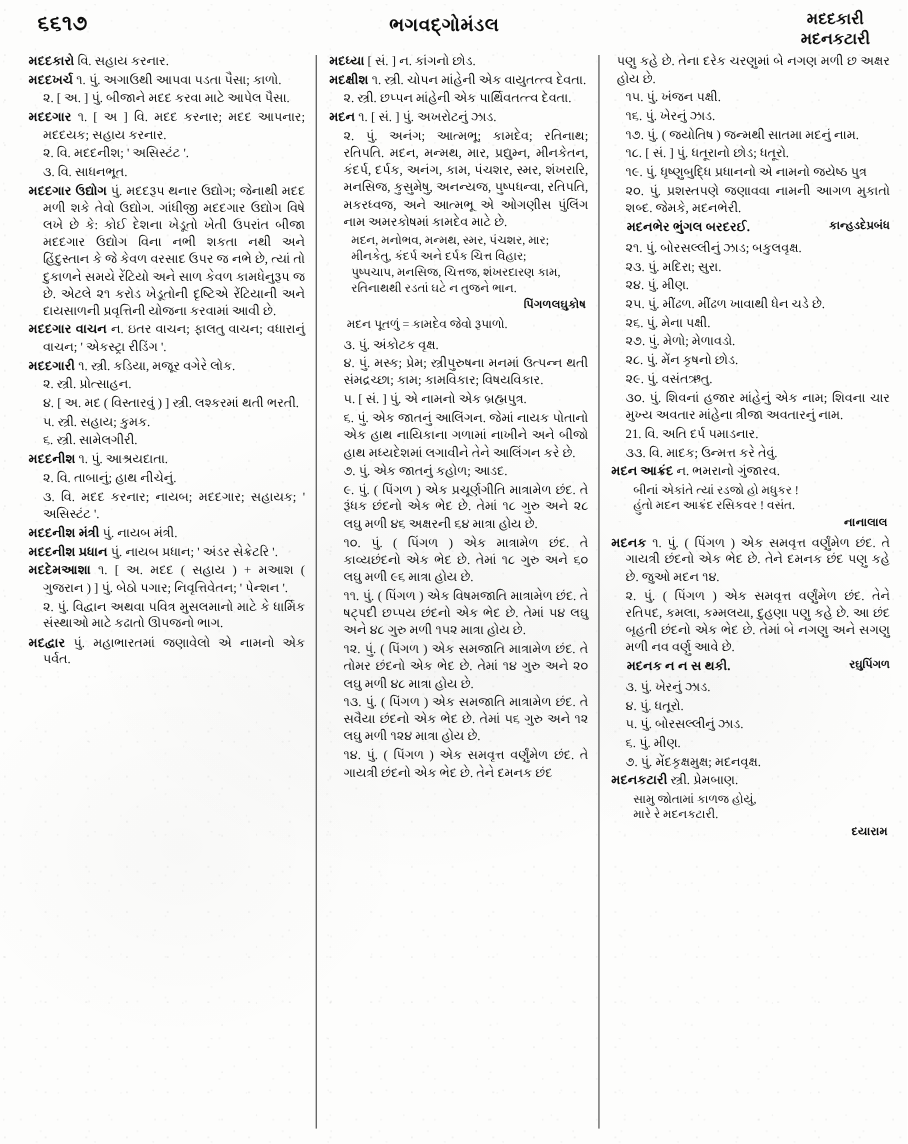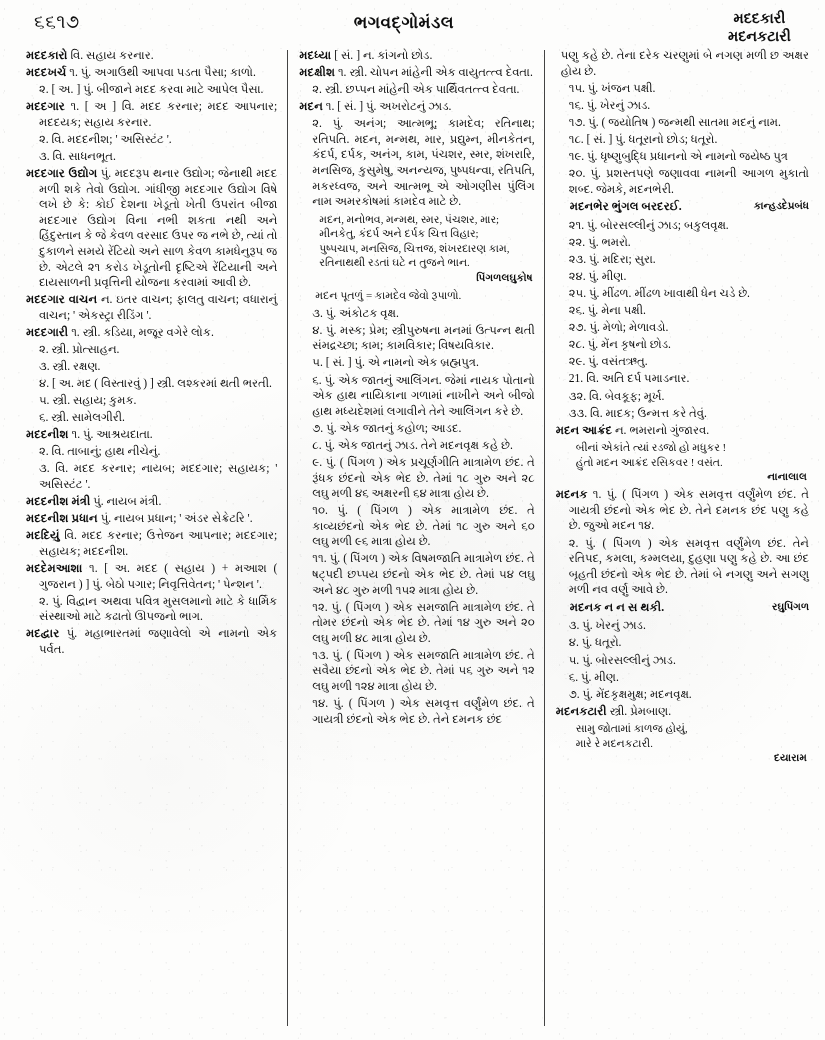--- a/index.html
+++ b/index.html
@@ -50,21 +50,21 @@
     top: 10px; left: 0; right: 0;
     height: 46px;
     padding: 0 34px;
     box-sizing: border-box;
     display: flex;
     align-items: flex-start;
     justify-content: space-between;
   }
   .hdr-page {
     font-size: 19px;
-    font-weight: normal;
+    font-weight: bold;
     letter-spacing: 0.5px;
     line-height: 1.1;
     padding-top: 2px;
   }
   .hdr-title {
     font-size: 17px;
     font-weight: bold;
     letter-spacing: 0.4px;
     padding-top: 3px;
   }
@@ -174,30 +174,28 @@
         <div class="entry just"><span class="hw">મદદકારો</span><span> વિ. સહાય કરનાર.</span></div>
         <div class="entry just"><span class="hw">મદદખર્ચ</span><span> ૧. પું. અગાઉથી આપવા પડતા પૈસા; કાળો.</span></div>
         <div class="sense just">૨. [ અ. ] પું. બીજાને મદદ કરવા માટે આપેલ પૈસા.</div>
         <div class="entry just"><span class="hw">મદદગાર</span><span> ૧. [ અ ] વિ. મદદ કરનાર; મદદ આપનાર; મદદયક; સહાય કરનાર.</span></div>
         <div class="sense just">૨. વિ. મદદનીશ; ' અસિસ્ટંટ '.</div>
         <div class="sense just">૩. વિ. સાધનભૂત.</div>
         <div class="entry just"><span class="hw">મદદગાર ઉદ્યોગ</span><span> પું. મદદરૂપ થનાર ઉદ્યોગ; જેનાથી મદદ મળી શકે તેવો ઉદ્યોગ. ગાંધીજી મદદગાર ઉદ્યોગ વિષે લખે છે કે: કોઈ દેશના ખેડૂતો ખેતી ઉપરાંત બીજા મદદગાર ઉદ્યોગ વિના નભી શકતા નથી અને હિંદુસ્તાન કે જે કેવળ વરસાદ ઉપર જ નભે છે, ત્યાં તો દુકાળને સમયે રેંટિયો અને સાળ કેવળ કામધેનુરૂપ જ છે. એટલે ૨૧ કરોડ ખેડૂતોની દૃષ્ટિએ રેંટિયાની અને દાયસાળની પ્રવૃત્તિની યોજના કરવામાં આવી છે.</span></div>
         <div class="entry just"><span class="hw">મદદગાર વાચન</span><span> ન. ઇતર વાચન; ફાલતુ વાચન; વધારાનું વાચન; ' એકસ્ટ્રા રીડિંગ '.</span></div>
         <div class="entry just"><span class="hw">મદદગારી</span><span> ૧. સ્ત્રી. કડિયા, મજૂર વગેરે લોક.</span></div>
         <div class="sense just">૨. સ્ત્રી. પ્રોત્સાહન.</div>
-        <div class="sense just">૩. સ્ત્રી. રક્ષણ.</div>
         <div class="sense just">૪. [ અ. મદ ( વિસ્તારવું ) ] સ્ત્રી. લશ્કરમાં થતી ભરતી.</div>
         <div class="sense just">૫. સ્ત્રી. સહાય; કુમક.</div>
         <div class="sense just">૬. સ્ત્રી. સામેલગીરી.</div>
         <div class="entry just"><span class="hw">મદદનીશ</span><span> ૧. પું. આશ્રયદાતા.</span></div>
         <div class="sense just">૨. વિ. તાબાનું; હાથ નીચેનું.</div>
         <div class="sense just">૩. વિ. મદદ કરનાર; નાયબ; મદદગાર; સહાયક; ' અસિસ્ટંટ '.</div>
         <div class="entry just"><span class="hw">મદદનીશ મંત્રી</span><span> પું. નાયબ મંત્રી.</span></div>
         <div class="entry just"><span class="hw">મદદનીશ પ્રધાન</span><span> પું. નાયબ પ્રધાન; ' અંડર સેક્રેટરિ '.</span></div>
-        <div class="entry just"><span class="hw">મદદિયું</span><span> વિ. મદદ કરનાર; ઉત્તેજન આપનાર; મદદગાર; સહાયક; મદદનીશ.</span></div>
         <div class="entry just"><span class="hw">મદદેમઆશા</span><span> ૧. [ અ. મદદ ( સહાય ) + મઆશ ( ગુજરાન ) ] પું. બેઠો પગાર; નિવૃત્તિવેતન; ' પેન્શન '.</span></div>
         <div class="sense just">૨. પું. વિદ્વાન અથવા પવિત્ર મુસલમાનો માટે કે ધાર્મિક સંસ્થાઓ માટે કઢાતો ઊપજનો ભાગ.</div>
         <div class="entry just"><span class="hw">મદદ્વાર</span><span> પું. મહાભારતમાં જણાવેલો એ નામનો એક પર્વત.</span></div>
       </div>
     <div class="rule"></div>
     <div class="col col-2" id="col2">
         <div class="entry just"><span class="hw">મદધ્યા</span><span> [ સં. ] ન. કાંગનો છોડ.</span></div>
         <div class="entry just"><span class="hw">મદક્ષીશ</span><span> ૧. સ્ત્રી. ચોપન માંહેની એક વાયુતત્ત્વ દેવતા.</span></div>
         <div class="sense just">૨. સ્ત્રી. છપ્પન માંહેની એક પાર્થિવતત્ત્વ દેવતા.</div>
         <div class="entry just"><span class="hw">મદન</span><span> ૧. [ સં. ] પું. અખરોટનું ઝાડ.</span></div>
@@ -210,21 +208,20 @@
             <span class="verse-line">રતિનાથથી રડતાં ઘટે ન તુજને ભાન.</span>
           </div>
           <div class="attrib">પિંગળલઘુકોષ</div>
         </div>
         <div class="pre-blk">મદન પૂતળું = કામદેવ જેવો રૂપાળો.</div>
         <div class="sense just">૩. પું. અંકોટક વૃક્ષ.</div>
         <div class="sense just">૪. પું. મસ્ક; પ્રેમ; સ્ત્રીપુરુષના મનમાં ઉત્પન્ન થતી સંમદ્રચ્છા; કામ; કામવિકાર; વિષયવિકાર.</div>
         <div class="sense just">૫. [ સં. ] પું. એ નામનો એક બ્રહ્મપુત્ર.</div>
         <div class="sense just">૬. પું. એક જાતનું આલિંગન. જેમાં નાયક પોતાનો એક હાથ નાયિકાના ગળામાં નાખીને અને બીજો હાથ મધ્યદેશમાં લગાવીને તેને આલિંગન કરે છે.</div>
         <div class="sense just">૭. પું. એક જાતનું કહોળ; આડદ.</div>
-        <div class="sense just">૮. પું. એક જાતનું ઝાડ. તેને મદનવૃક્ષ કહે છે.</div>
         <div class="sense just">૯. પું. ( પિંગળ ) એક પ્રચૂર્ણગીતિ માત્રામેળ છંદ. તે રૂંધક છંદનો એક ભેદ છે. તેમાં ૧૮ ગુરુ અને ૨૮ લઘુ મળી ૪૬ અક્ષરની ૬૪ માત્રા હોય છે.</div>
         <div class="sense just">૧૦. પું. ( પિંગળ ) એક માત્રામેળ છંદ. તે કાવ્યછંદનો એક ભેદ છે. તેમાં ૧૮ ગુરુ અને ૬૦ લઘુ મળી ૯૬ માત્રા હોય છે.</div>
         <div class="sense just">૧૧. પું. ( પિંગળ ) એક વિષમજાતિ માત્રામેળ છંદ. તે ષટ્પદી છપ્પય છંદનો એક ભેદ છે. તેમાં ૫૪ લઘુ અને ૪૮ ગુરુ મળી ૧૫૨ માત્રા હોય છે.</div>
         <div class="sense just">૧૨. પું. ( પિંગળ ) એક સમજાતિ માત્રામેળ છંદ. તે તોમર છંદનો એક ભેદ છે. તેમાં ૧૪ ગુરુ અને ૨૦ લઘુ મળી ૪૮ માત્રા હોય છે.</div>
         <div class="sense just">૧૩. પું. ( પિંગળ ) એક સમજાતિ માત્રામેળ છંદ. તે સવૈયા છંદનો એક ભેદ છે. તેમાં ૫૬ ગુરુ અને ૧૨ લઘુ મળી ૧૨૪ માત્રા હોય છે.</div>
         <div class="sense just">૧૪. પું. ( પિંગળ ) એક સમવૃત્ત વર્ણુંમેળ છંદ. તે ગાયત્રી છંદનો એક ભેદ છે. તેને દમનક છંદ</div>
       </div>
     <div class="rule"></div>
     <div class="col col-3" id="col3">
         <div class="cont just">પણુ કહે છે. તેના દરેક ચરણુમાં બે નગણ મળી છ અક્ષર હોય છે.</div>
@@ -232,30 +229,29 @@
         <div class="sense just">૧૬. પું. ખેરનું ઝાડ.</div>
         <div class="sense just">૧૭. પું. ( જયોતિષ ) જન્મથી સાતમા મદનું નામ.</div>
         <div class="sense just">૧૮. [ સં. ] પું. ધતૂરાનો છોડ; ધતૂરો.</div>
         <div class="sense just">૧૯. પું. ધૃષ્ણુબુદ્ધિ પ્રધાનનો એ નામનો જયેષ્ઠ પુત્ર</div>
         <div class="sense just">૨૦. પું. પ્રશસ્તપણે જણાવવા નામની આગળ મુકાતો શબ્દ. જેમકે, મદનભેરી.</div>
         <div class="quote-blk qline">
           <span class="qtext hw">મદનભેર ભુંગલ બરદરઈ.</span>
           <span class="qsrc">કાન્હડદેપ્રબંધ</span>
         </div>
         <div class="sense just">૨૧. પું. બોરસલ્લીનું ઝાડ; બકુલવૃક્ષ.</div>
-        <div class="sense just">૨૨. પું. ભમરો.</div>
         <div class="sense just">૨૩. પું. મદિરા; સુરા.</div>
         <div class="sense just">૨૪. પું. મીણ.</div>
         <div class="sense just">૨૫. પું. મીંઢળ. મીંઢળ ખાવાથી ધેન ચડે છે.</div>
         <div class="sense just">૨૬. પું. મેના પક્ષી.</div>
         <div class="sense just">૨૭. પું. મેળો; મેળાવડો.</div>
         <div class="sense just">૨૮. પું. મેંન કૃષનો છોડ.</div>
         <div class="sense just">૨૯. પું. વસંતઋતુ.</div>
+        <div class="sense just">૩૦. પું. શિવનાં હજાર માંહેનું એક નામ; શિવના ચાર મુખ્ય અવતાર માંહેના ત્રીજા અવતારનું નામ.</div>
         <div class="sense just">21. વિ. અતિ દર્પ પમાડનાર.</div>
-        <div class="sense just">૩૨. વિ. બેવકૂફ; મૂર્ખ.</div>
         <div class="sense just">૩૩. વિ. માદક; ઉન્મત્ત કરે તેવું.</div>
         <div class="entry just"><span class="hw">મદન આક્રંદ</span><span> ન. ભમરાનો ગુંજારવ.</span></div>
         <div class="quote-blk">
           <div class="verse">
             <span class="verse-line">બીનાં એકાંતે ત્યાં રડજો હો મધુકર !</span>
             <span class="verse-line">હુંતો મદન આક્રંદ રસિકવર ! વસંત.</span>
           </div>
           <div class="attrib">નાનાલાલ</div>
         </div>
         <div class="entry just"><span class="hw">મદનક</span><span> ૧. પું. ( પિંગળ ) એક સમવૃત્ત વર્ણુંમેળ છંદ. તે ગાયત્રી છંદનો એક ભેદ છે. તેને દમનક છંદ પણુ કહે છે. જુઓ મદન ૧૪.</span></div>

